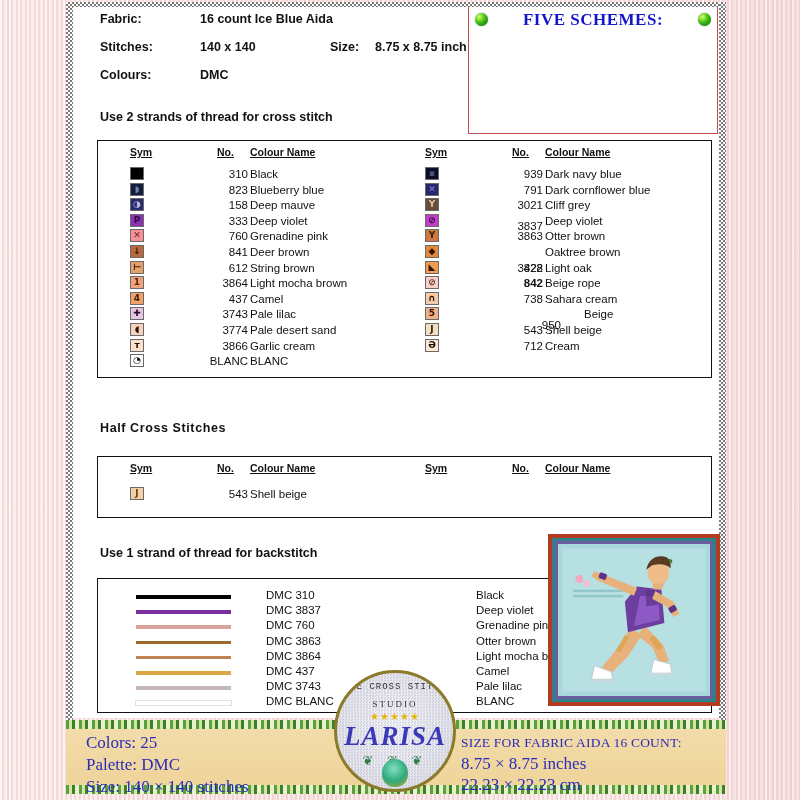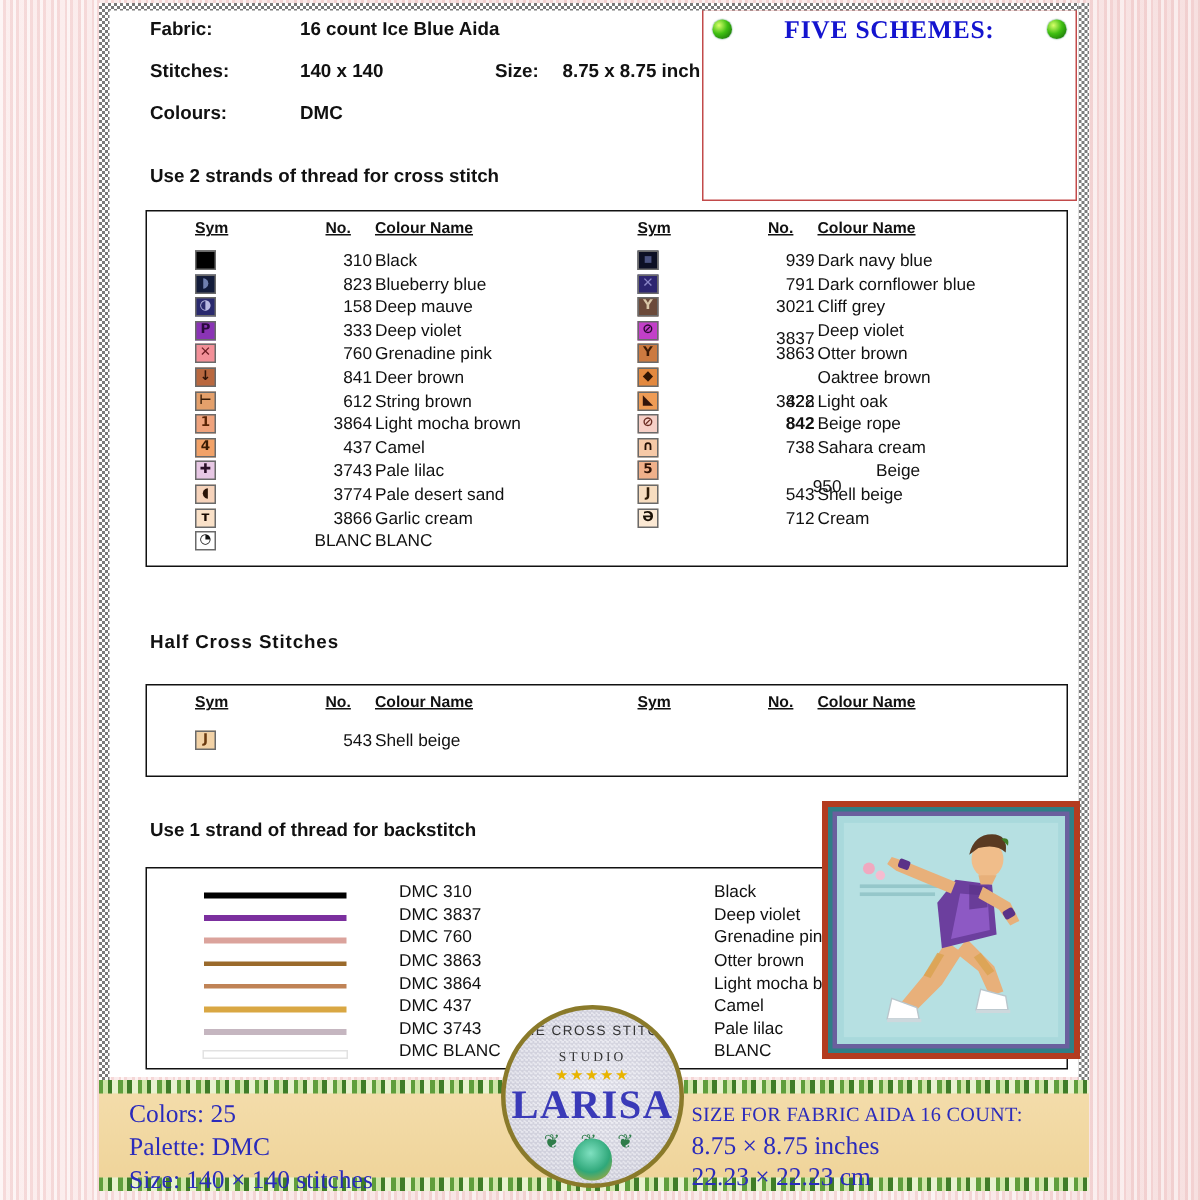--- a/index.html
+++ b/index.html
@@ -165,36 +165,36 @@
     background:
       repeating-conic-gradient(rgba(255,255,255,.45) 0% 25%, rgba(205,205,215,.45) 0% 50%) 0 0/3px 3px,
       radial-gradient(circle at 50% 45%, #e8e8f2 0%, #cfcfdd 70%, #bfbfd0 100%);
     border:3px solid #8a7a2a;
     z-index:9;
     box-sizing:border-box;
     overflow:hidden;
   }
   #logo-arc1{
     position:absolute;top:9px;left:0;right:0;text-align:center;
-    font-family:Liberation Sans, sans-serif;font-size:9px;color:#333;
+    font-family:Liberation Mono, monospace;font-size:9px;color:#333;
     letter-spacing:1px;
   }
   #logo-arc2{
     position:absolute;top:26px;left:0;right:0;text-align:center;
     font-family:"Liberation Serif",serif;font-size:9px;color:#333;
     letter-spacing:2px;
   }
   #logo-stars{
     position:absolute;top:38px;left:0;right:0;text-align:center;
     font-size:10px;color:#e8b400;letter-spacing:1px;
   }
   #logo-name{
     position:absolute;top:48px;left:0;right:0;text-align:center;
     font-family:"Liberation Serif",serif;font-weight:bold;
-    font-size:27px;color:#3a3ab8;letter-spacing:1px;
+    font-size:27px;color:#3a3ab8;letter-spacing:1px;font-style:italic;
   }
   #logo-orn{
     position:absolute;top:80px;left:0;right:0;text-align:center;
     font-size:13px;color:#2f7d4a;letter-spacing:5px;
   }
   #logo-bird{
     position:absolute;bottom:2px;left:50%;transform:translateX(-50%);
     width:26px;height:28px;border-radius:50% 50% 45% 45%;
     background:radial-gradient(circle at 45% 35%, #7fe0c0 0%, #2fa87a 55%, #caa82a 100%);
   }

